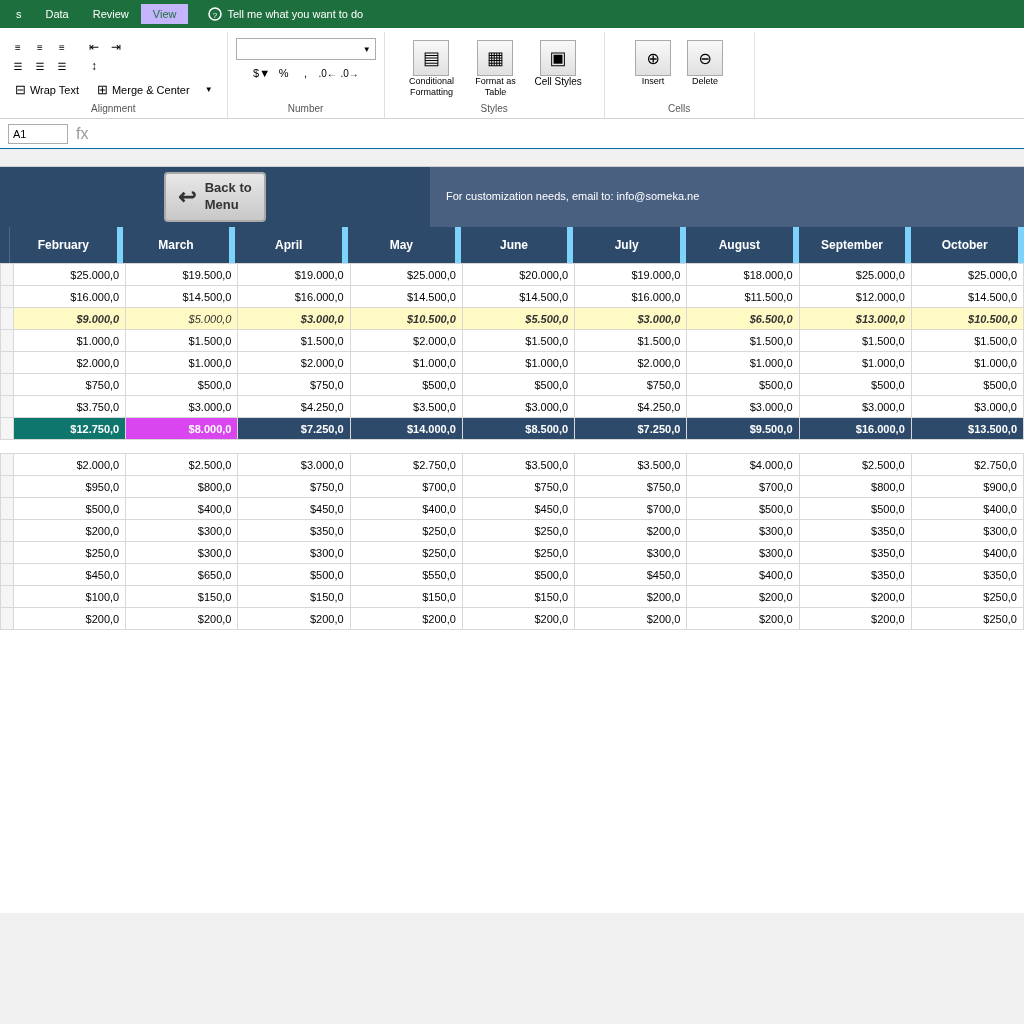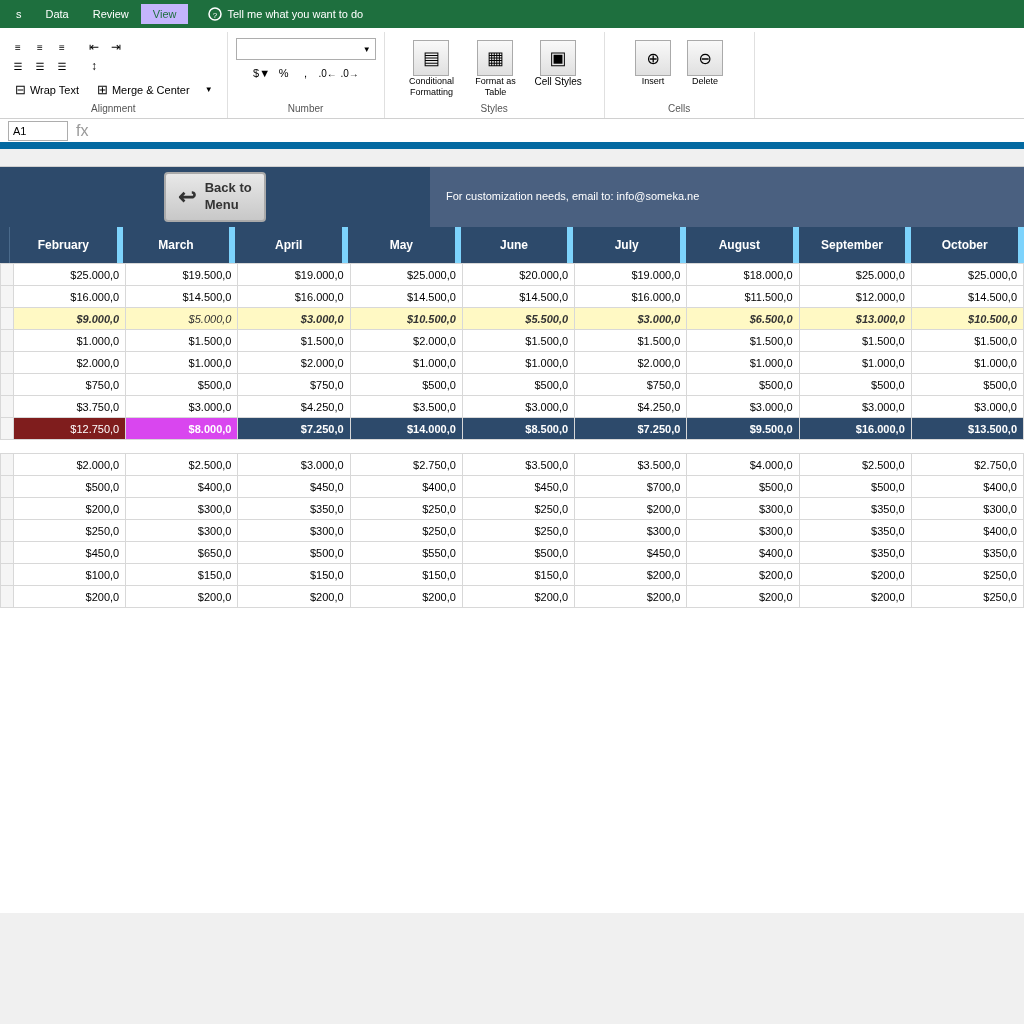--- a/index.html
+++ b/index.html
@@ -39,21 +39,21 @@
     .styles-group .ribbon-group-content { flex-direction: row; gap: 4px; align-items: flex-start; }
 
     .style-btn { display: flex; flex-direction: column; align-items: center; padding: 2px 4px; cursor: pointer; font-size: 10px; }
 
     .cells-group { min-width: 120px; }
     .cells-group .ribbon-group-content { flex-direction: row; gap: 2px; align-items: flex-start; }
 
     .cell-btn { display: flex; flex-direction: column; align-items: center; padding: 2px 6px; cursor: pointer; font-size: 10px; }
 
     
-    .formula-bar { background: #fff; border-bottom: 7px solid #0369a1; height: 30px; display: flex; align-items: center; padding: 0 8px; gap: 4px; }
+    .formula-bar { background: #fff; border-bottom: 1px solid #0369a1; height: 30px; display: flex; align-items: center; padding: 0 8px; gap: 4px; }
     .name-box { border: 1px solid #adadad; width: 60px; height: 20px; font-size: 11px; padding: 0 4px; }
     .formula-bar-sep { color: #999; margin: 0 4px; }
     .formula-bar-input { flex: 1; border: none; font-size: 11px; outline: none; }
 
     
     .sheet-area { background: #fff; overflow: hidden; }
 
     
     .banner { display: flex; height: 60px; background: #f0f0f0; }
     .banner-left { background: #2d4a6b; flex: 0 0 430px; display: flex; align-items: center; justify-content: center; }
@@ -305,21 +305,21 @@
             <td>$4.250,0</td>
             <td>$3.500,0</td>
             <td>$3.000,0</td>
             <td>$4.250,0</td>
             <td>$3.000,0</td>
             <td>$3.000,0</td>
             <td>$3.000,0</td>
           </tr>
           <tr class="total-row">
             <td style="background: rgb(245, 245, 245); width: 10px;"></td>
-            <td style="background: #7f1d1d; color: rgb(255, 255, 255); font-weight: normal;">$12.750,0</td>
+            <td style="background: #0f766e; color: rgb(255, 255, 255); font-weight: bold;">$12.750,0</td>
             <td style="background: #d946ef; color: rgb(255, 255, 255); font-weight: bold;">$8.000,0</td>
             <td style="background: rgb(45, 74, 107); color: rgb(255, 255, 255); font-weight: bold;">$7.250,0</td>
             <td style="background: rgb(45, 74, 107); color: rgb(255, 255, 255); font-weight: bold;">$14.000,0</td>
             <td style="background: rgb(45, 74, 107); color: rgb(255, 255, 255); font-weight: bold;">$8.500,0</td>
             <td style="background: rgb(45, 74, 107); color: rgb(255, 255, 255); font-weight: bold;">$7.250,0</td>
             <td style="background: rgb(45, 74, 107); color: rgb(255, 255, 255); font-weight: bold;">$9.500,0</td>
             <td style="background: rgb(45, 74, 107); color: rgb(255, 255, 255); font-weight: bold;">$16.000,0</td>
             <td style="background: rgb(45, 74, 107); color: rgb(255, 255, 255); font-weight: bold;">$13.500,0</td>
           </tr>
           <tr class="section-gap">
@@ -341,20 +341,32 @@
             <td>$3.000,0</td>
             <td>$2.750,0</td>
             <td>$3.500,0</td>
             <td>$3.500,0</td>
             <td>$4.000,0</td>
             <td>$2.500,0</td>
             <td>$2.750,0</td>
           </tr>
           <tr>
             <td style="background: rgb(245, 245, 245); width: 10px;"></td>
+            <td>$950,0</td>
+            <td>$800,0</td>
+            <td>$750,0</td>
+            <td>$700,0</td>
+            <td>$750,0</td>
+            <td>$750,0</td>
+            <td>$700,0</td>
+            <td>$800,0</td>
+            <td>$900,0</td>
+          </tr>
+          <tr>
+            <td style="background: rgb(245, 245, 245); width: 10px;"></td>
             <td>$500,0</td>
             <td>$400,0</td>
             <td>$450,0</td>
             <td>$400,0</td>
             <td>$450,0</td>
             <td>$700,0</td>
             <td>$500,0</td>
             <td>$500,0</td>
             <td>$400,0</td>
           </tr>

